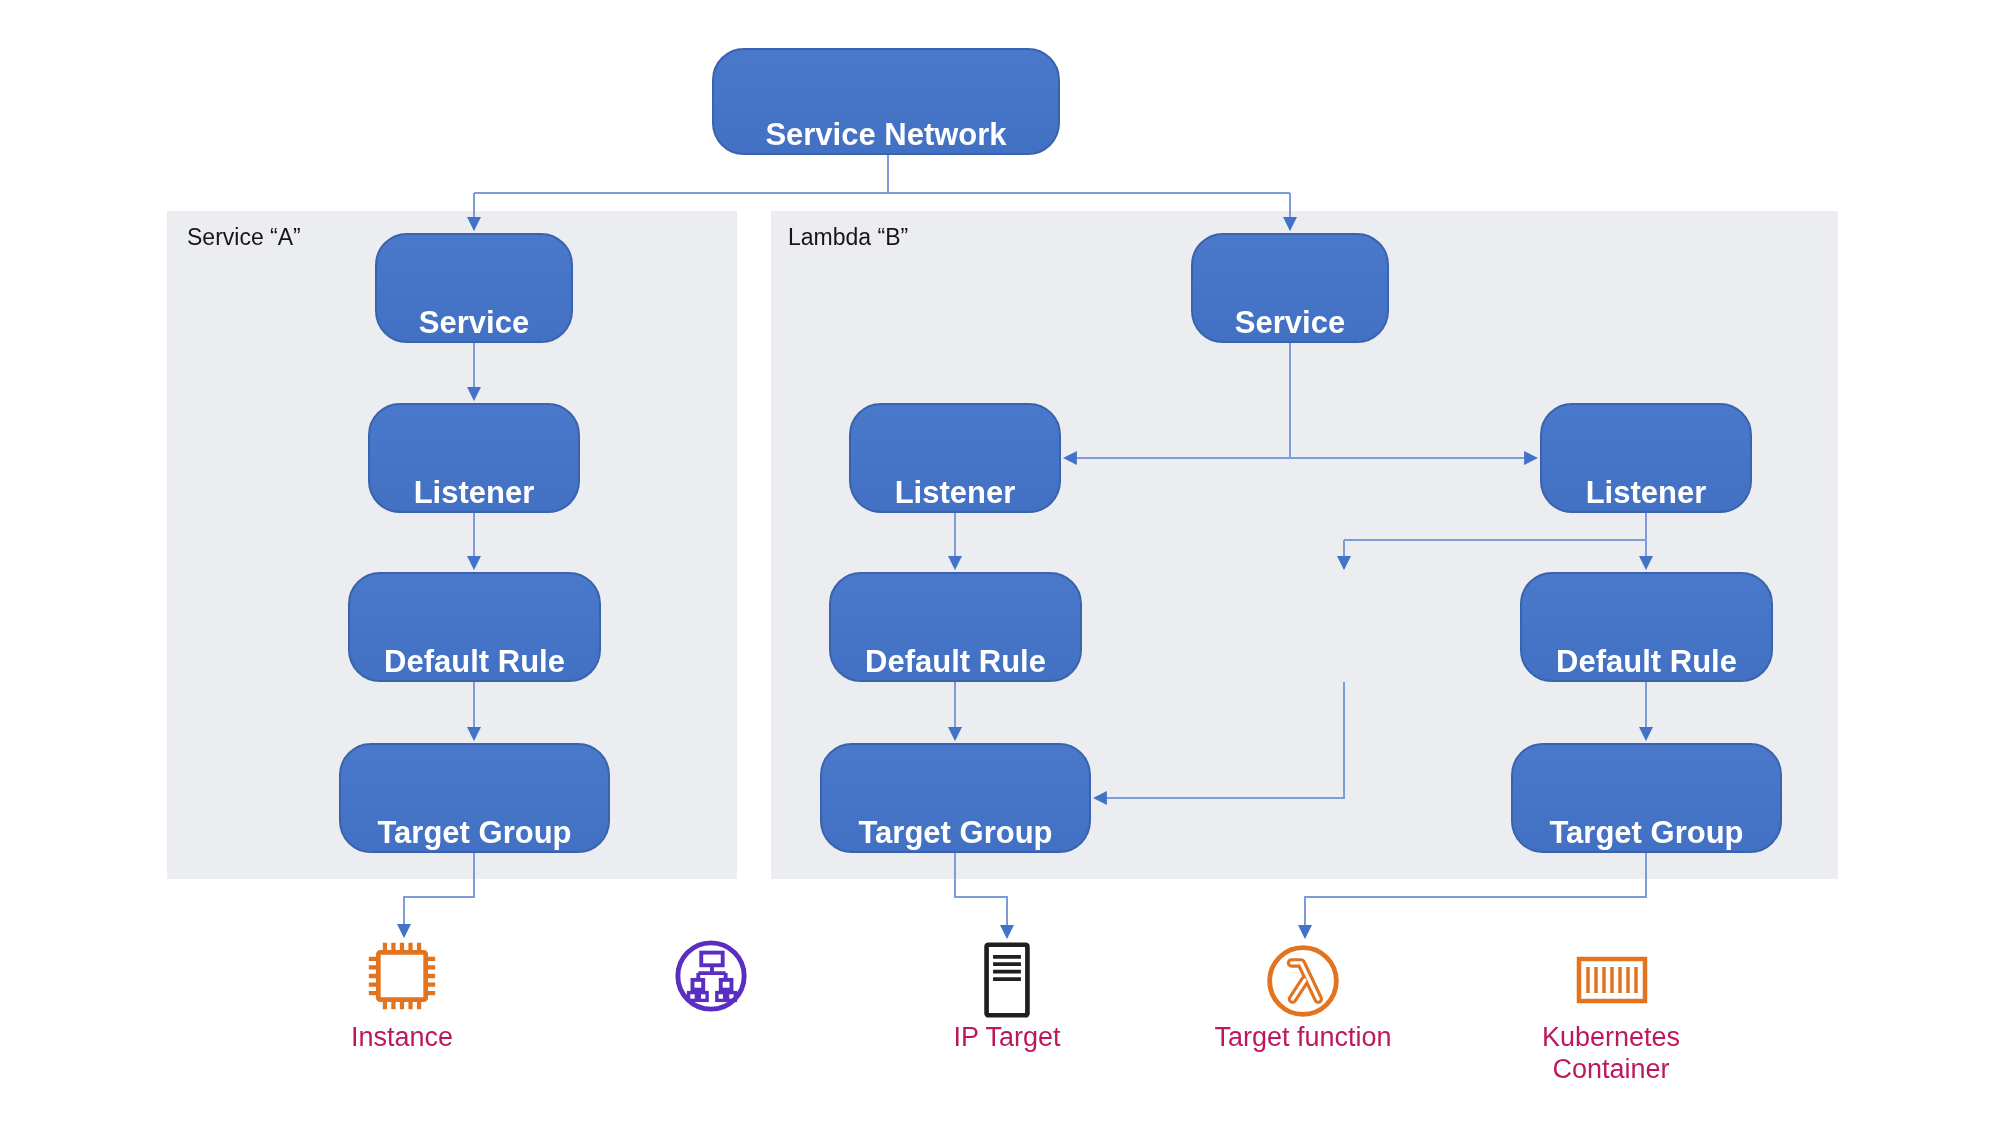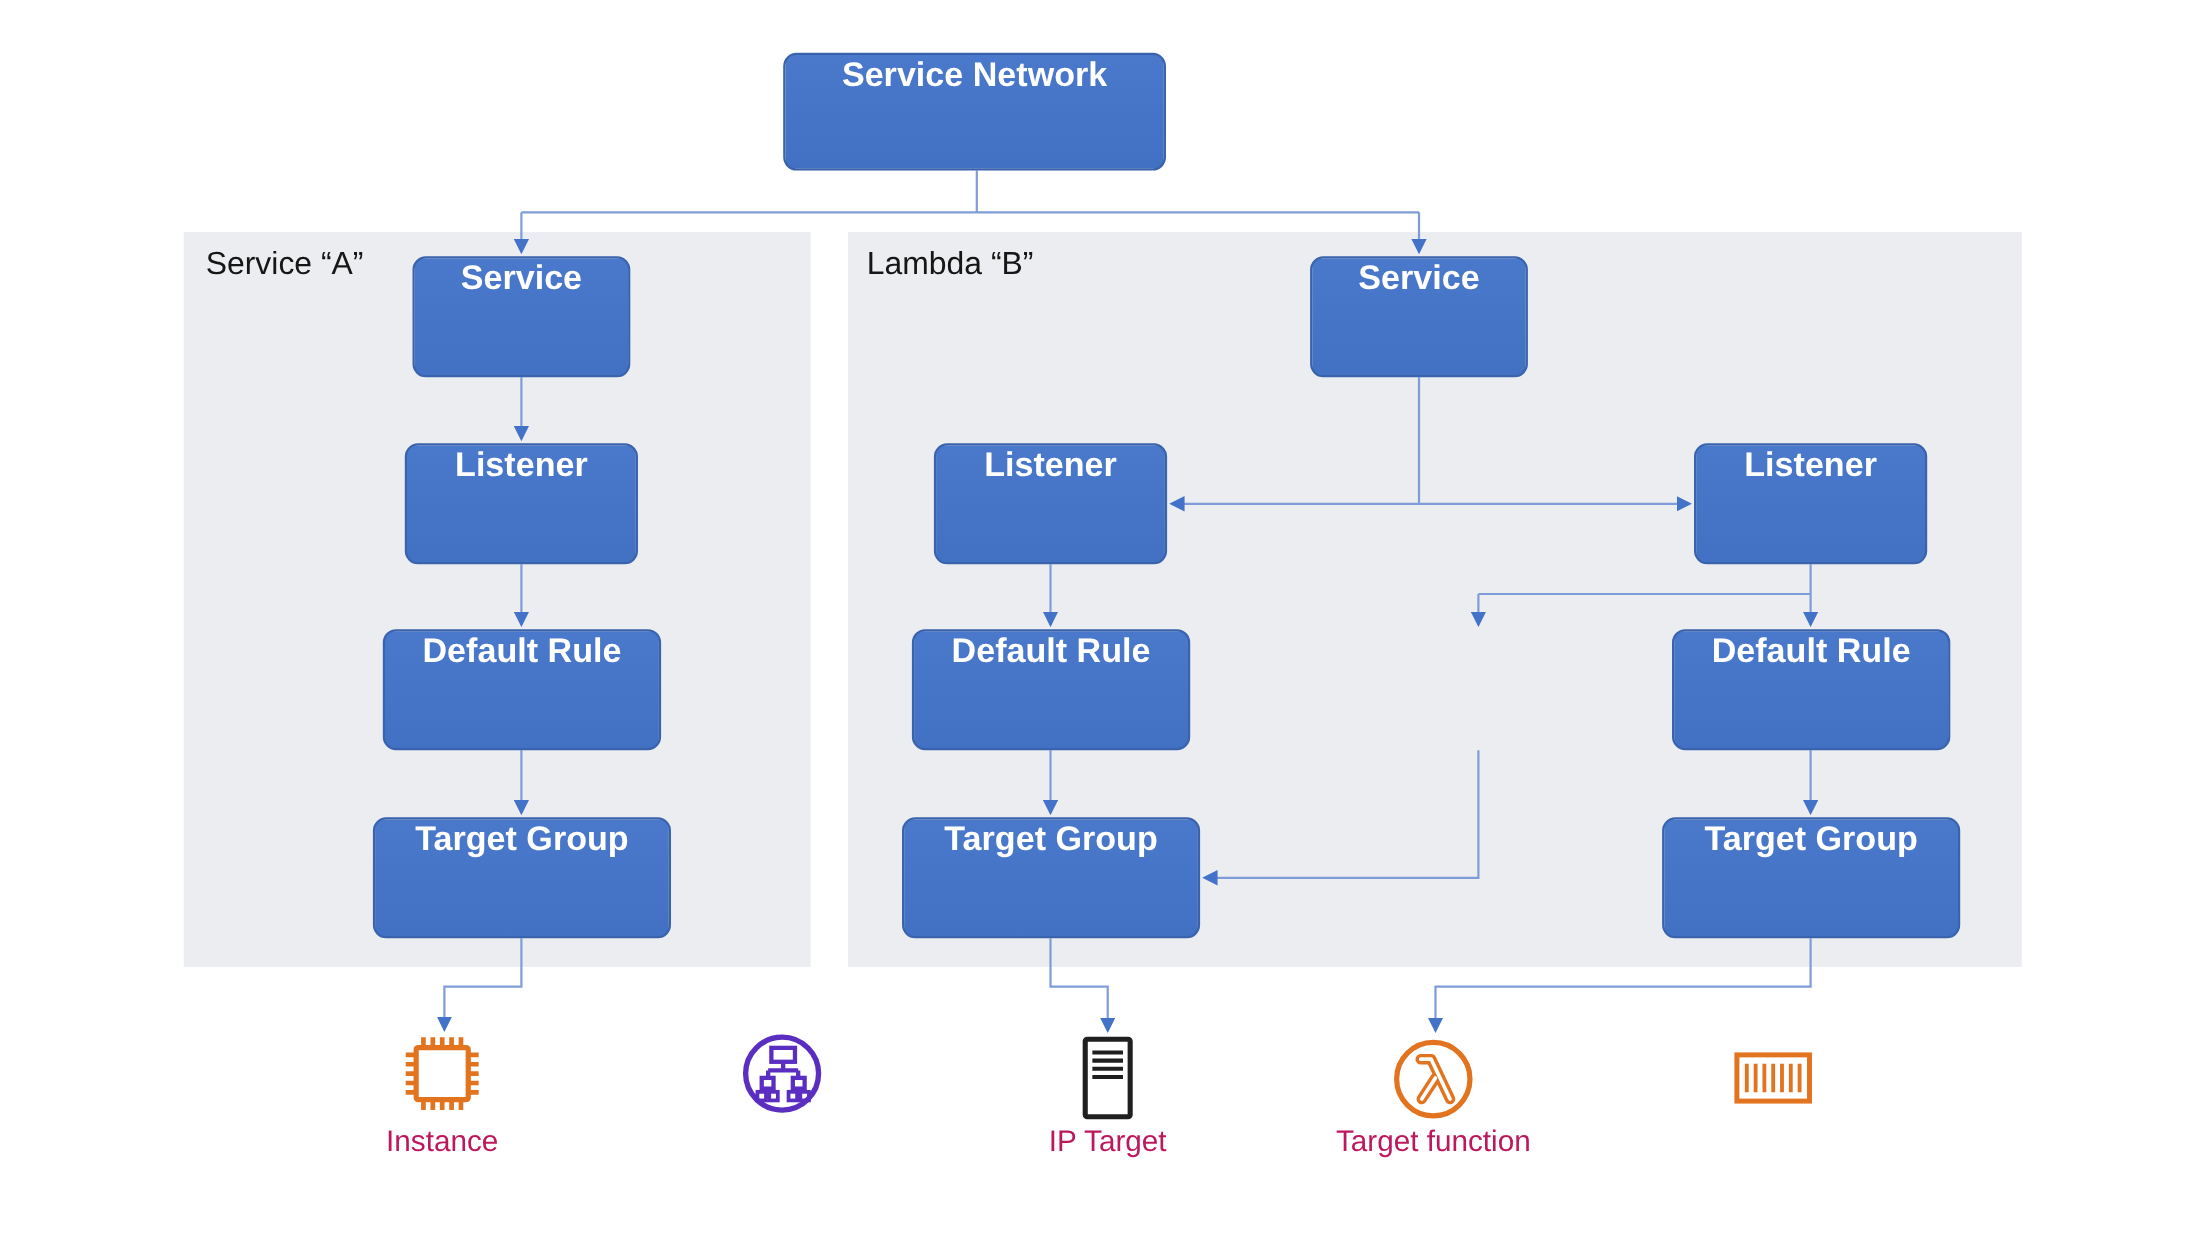--- a/index.html
+++ b/index.html
@@ -7,27 +7,27 @@
     position:relative;width:2000px;height:1125px;background:#ffffff;overflow:hidden;
     font-family:"Liberation Sans",sans-serif;
   }
   .panel{
     position:absolute;background:#ECEDF0;z-index:1;
   }
   .panel-a{left:167px;top:211px;width:570px;height:668px;}
   .panel-b{left:771px;top:211px;width:1067px;height:668px;}
   .connectors{position:absolute;left:0;top:0;z-index:2;pointer-events:none;}
   .group-title{
-    position:absolute;z-index:3;font-size:29px;color:#161616;
+    position:absolute;z-index:3;font-size:23px;color:#161616;
   }
   .node{
     position:absolute;z-index:3;height:110px;box-sizing:border-box;
     background:linear-gradient(#4A78CA,#4270C2);
-    border:2px solid #3A63AD;border-radius:12px;
-    display:flex;align-items:flex-start;justify-content:center;
+    border:2px solid #3A63AD;border-radius:32px;
+    display:flex;align-items:flex-end;justify-content:center;
     color:#ffffff;font-size:31px;font-weight:700;
   }
   .icon{position:absolute;z-index:3;}
   .target-label{
     position:absolute;z-index:3;top:1022px;text-align:center;
     font-size:27px;line-height:1.17;color:#be185d;
   }
 </style>
 </head>
 <body>
@@ -155,14 +155,15 @@
   <svg class="icon" style="left:1576px;top:956px" width="72" height="48" viewBox="0 0 72 48">
     <rect x="3" y="3" width="66" height="42" fill="#ffffff" stroke="#E2731F" stroke-width="4.5"></rect>
     <g stroke="#E2731F" stroke-width="3.5" fill="none">
       <path d="M12,11 V37 M20,11 V37 M28,11 V37 M36,11 V37 M44,11 V37 M52,11 V37 M60,11 V37"></path>
     </g>
   </svg>
 
   <div class="target-label" style="left:302px;width:200px">Instance</div>
   <div class="target-label" style="left:907px;width:200px">IP Target</div>
   <div class="target-label" style="left:1178px;width:250px">Target function</div>
+  <div class="target-label" style="left:1511px;width:200px">Kubernetes Container</div>
 
 </div>
 
 </body></html>

